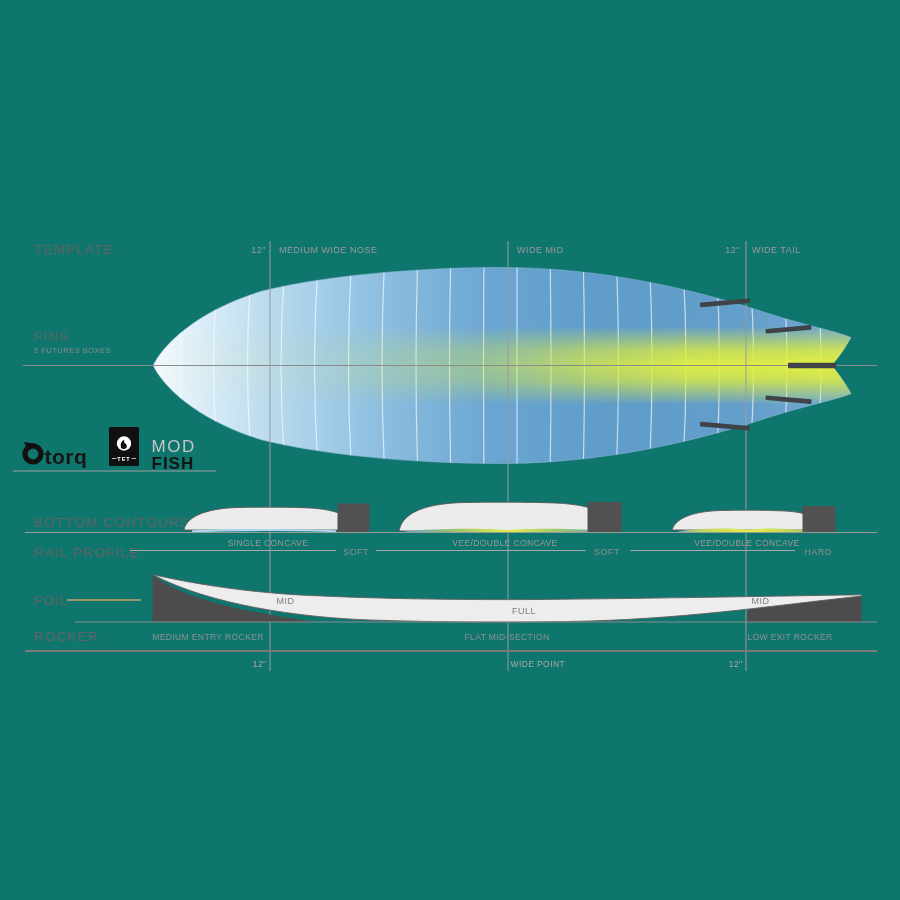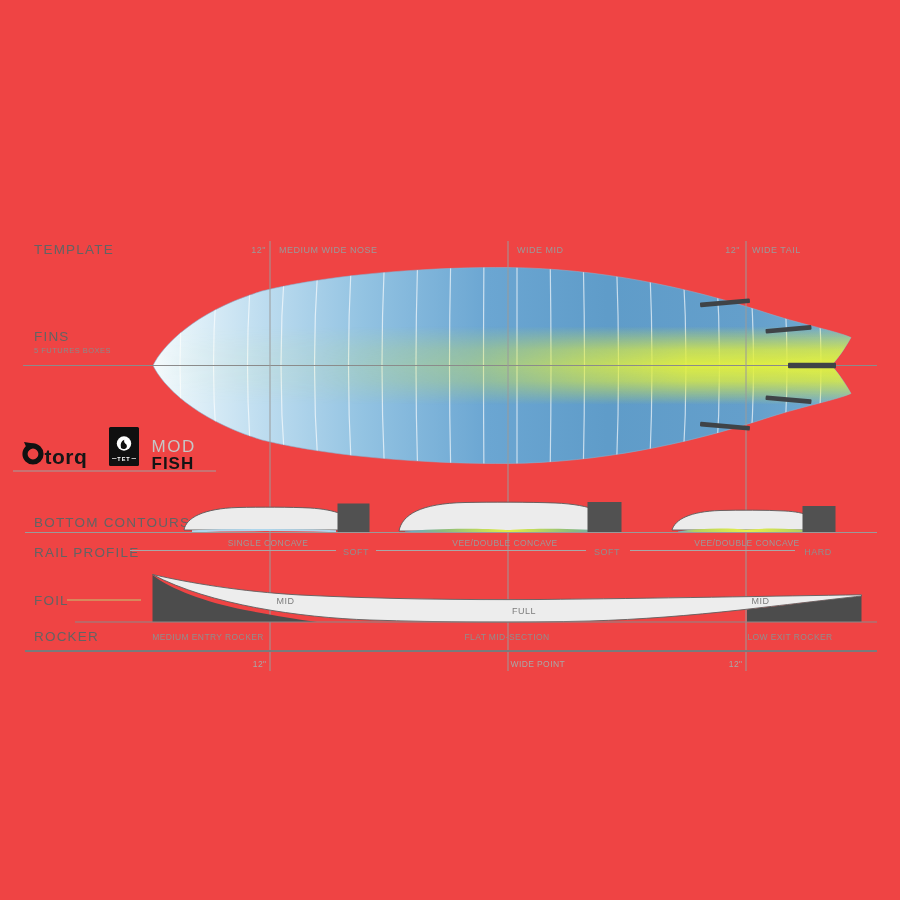--- a/index.html
+++ b/index.html
@@ -1,16 +1,16 @@
 <!DOCTYPE html>
 <html><head>
 <meta charset="utf-8">
 <style>
   html,body{margin:0;padding:0;background:#ffffff;}
-  #canvas{position:relative;width:900px;height:900px;background:#ef4444;overflow:hidden;
+  #canvas{position:relative;width:900px;height:900px;background:#0f766e;overflow:hidden;
           font-family:"Liberation Sans", sans-serif;}
   svg text{font-family:"Liberation Sans", sans-serif;}
   .hdr{font-size:13.5px;fill:#636363;letter-spacing:1.2px;}
   .sub{font-size:7.5px;fill:#8a8a8a;letter-spacing:.5px;}
   .mark{font-size:9px;fill:#9a9a9a;letter-spacing:.5px;}
   .clabel{font-size:8.5px;fill:#9a9a9a;letter-spacing:.4px;}
   .rail{font-size:9px;fill:#8f8f8f;letter-spacing:.5px;}
   .foil{font-size:9px;fill:#7d7d7d;letter-spacing:.5px;}
   .rock{font-size:8.5px;fill:#8f8f8f;letter-spacing:.4px;}
   .foot{font-size:8.5px;fill:#a8a8a8;letter-spacing:.4px;}

